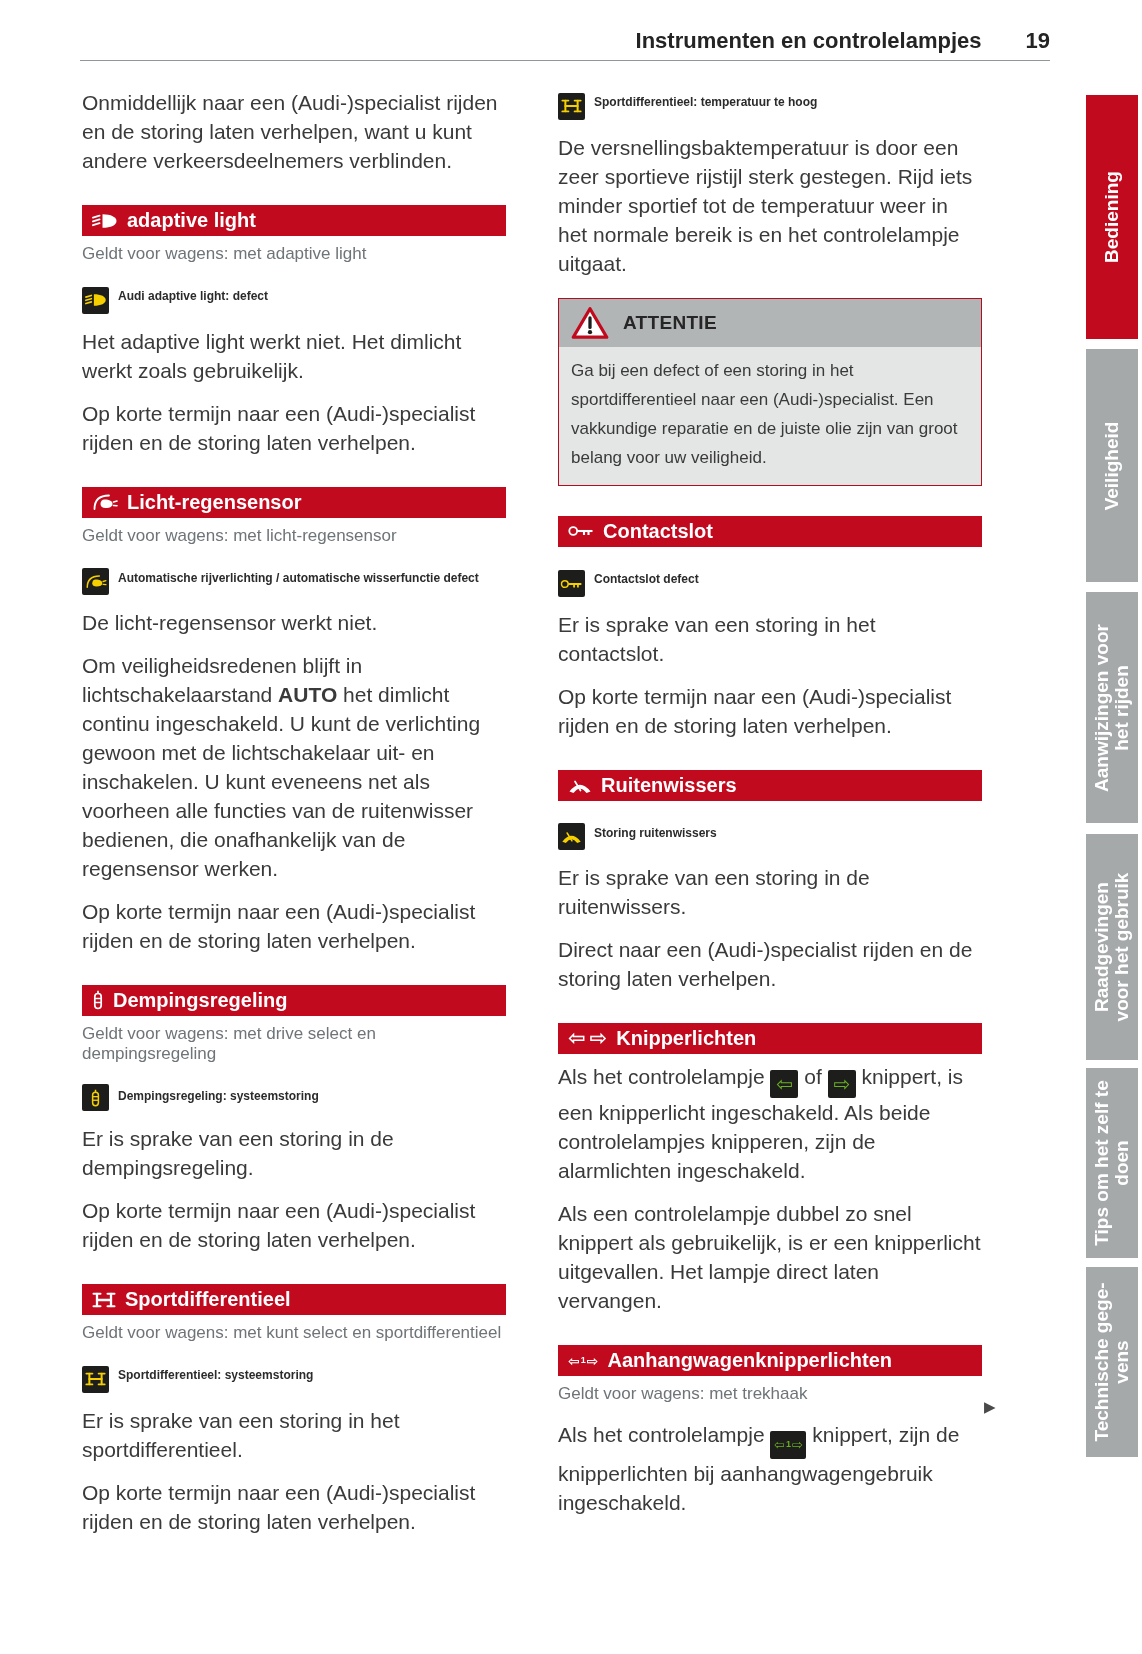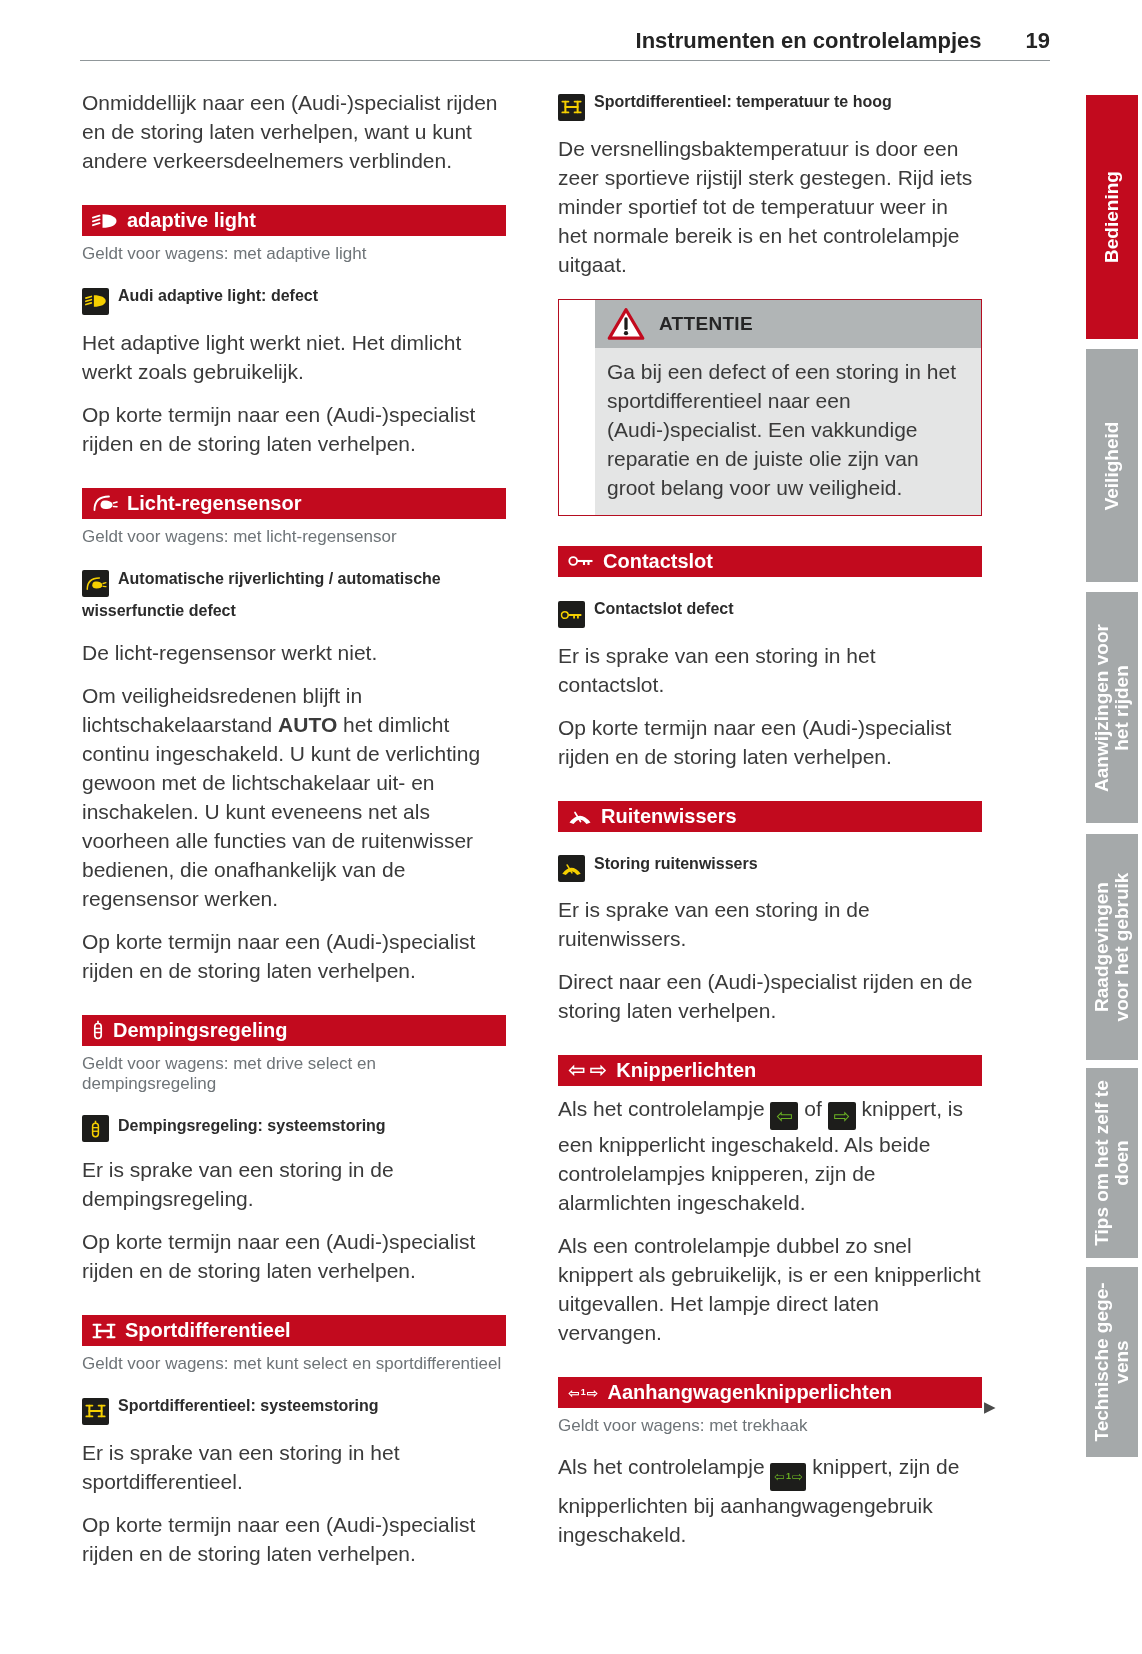--- a/index.html
+++ b/index.html
@@ -11,43 +11,43 @@
   .hdr-rule{position:absolute;left:80px;right:92px;top:60px;height:1px;background:#90979a;}
   
   .col{position:absolute;top:88px;width:424px;}
   .col-left{left:82px;}
   .col-right{left:558px;}
   .p{font-size:21px;line-height:29px;margin:0 0 14px;color:#3a3a3a;}
   .bar{margin:30px 0 8px;background:#c20a1e;color:#fff;height:31px;display:flex;align-items:center;
        gap:9px;padding-left:10px;font-size:20px;font-weight:bold;}
   .col > .bar:first-child{margin-top:0;}
   .note{font-size:17px;color:#6e7478;margin:6px 0 0;}
-  .sub{font-size:16px;font-weight:bold;color:#2b2b2b;line-height:28px;margin:18px 0 13px;}
+  .sub{font-size:12px;font-weight:bold;color:#2b2b2b;line-height:28px;margin:18px 0 13px;}
   .col > .sub:first-child{margin-top:0;}
   .chip{display:inline-flex;width:27px;height:27px;background:#1d1d1b;border-radius:2px;
         align-items:center;justify-content:center;margin-right:9px;vertical-align:-7px;color:#f5cf00;}
   .icsvg{display:block;}
   .bar-ico{display:inline-flex;align-items:center;color:#fff;}
   .arrow-glyph{font-family:"DejaVu Sans",sans-serif;line-height:1;}
   .bar .arrow-glyph{font-size:21px;}
   .bar .arrow-pair{display:inline-flex;gap:4px;color:#fff;}
   .ind-chip{display:inline-flex;width:28px;height:28px;background:#1d1d1b;border-radius:2px;
         align-items:center;justify-content:center;vertical-align:-7px;color:#6ab023;
         font-family:"DejaVu Sans",sans-serif;font-size:20px;line-height:1;}
   .trailer-glyph{display:inline-flex;align-items:center;line-height:1;font-family:"DejaVu Sans",sans-serif;}
   .trailer-glyph .a{font-size:13px;}
   .trailer-glyph sup{font-size:9px;vertical-align:super;margin:0 1px;font-family:"Liberation Sans",sans-serif;font-weight:bold;}
   .bar .trailer-glyph .a{font-size:14px;}
   .ind-chip.trailer{width:36px;}
   .bold{font-weight:bold;}
   
-  .warnbox{margin:20px 0 10px;border:1px solid #b50d20;padding-left:36px;}
+  .warnbox{margin:20px 0 10px;border:1px solid #b50d20;}
   .warnhead{background:#b1b5b6;display:flex;align-items:center;gap:14px;padding:5px 12px;min-height:38px;}
   .warntitle{font-size:19px;font-weight:bold;color:#262626;letter-spacing:.3px;}
-  .warnbody{background:#e4e5e5;padding:9px 12px 13px;font-size:21px;line-height:29px;color:#3a3a3a;}
+  .warnbody{background:#e4e5e5;padding:9px 12px 13px;font-size:17px;line-height:29px;color:#3a3a3a;}
   
   .tab{position:absolute;left:1086px;width:52px;background:#a5a9aa;}
   .tab.active{background:#c20a1e;}
   .tab .rot{position:absolute;top:50%;left:50%;transform:translate(-50%,-50%) rotate(-90deg);
         white-space:pre-line;text-align:center;color:#fff;font-weight:bold;font-size:19px;
         line-height:20px;width:max-content;}
   .cont{position:absolute;left:984px;top:1398px;color:#4a4a4a;font-size:15px;
         font-family:"DejaVu Sans",sans-serif;}
 </style>
 </head>

